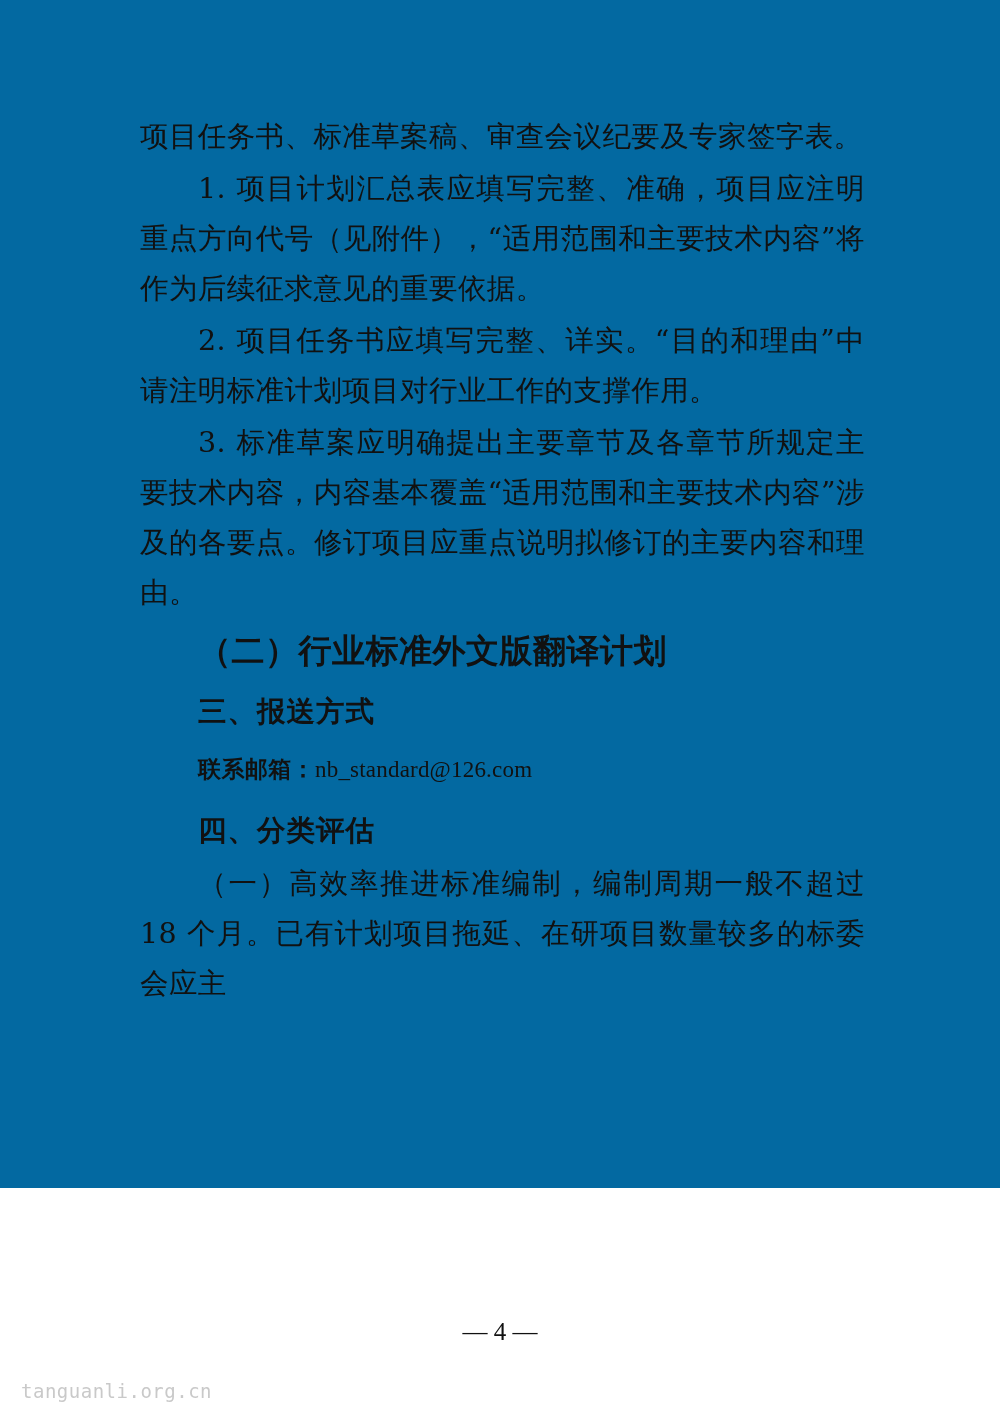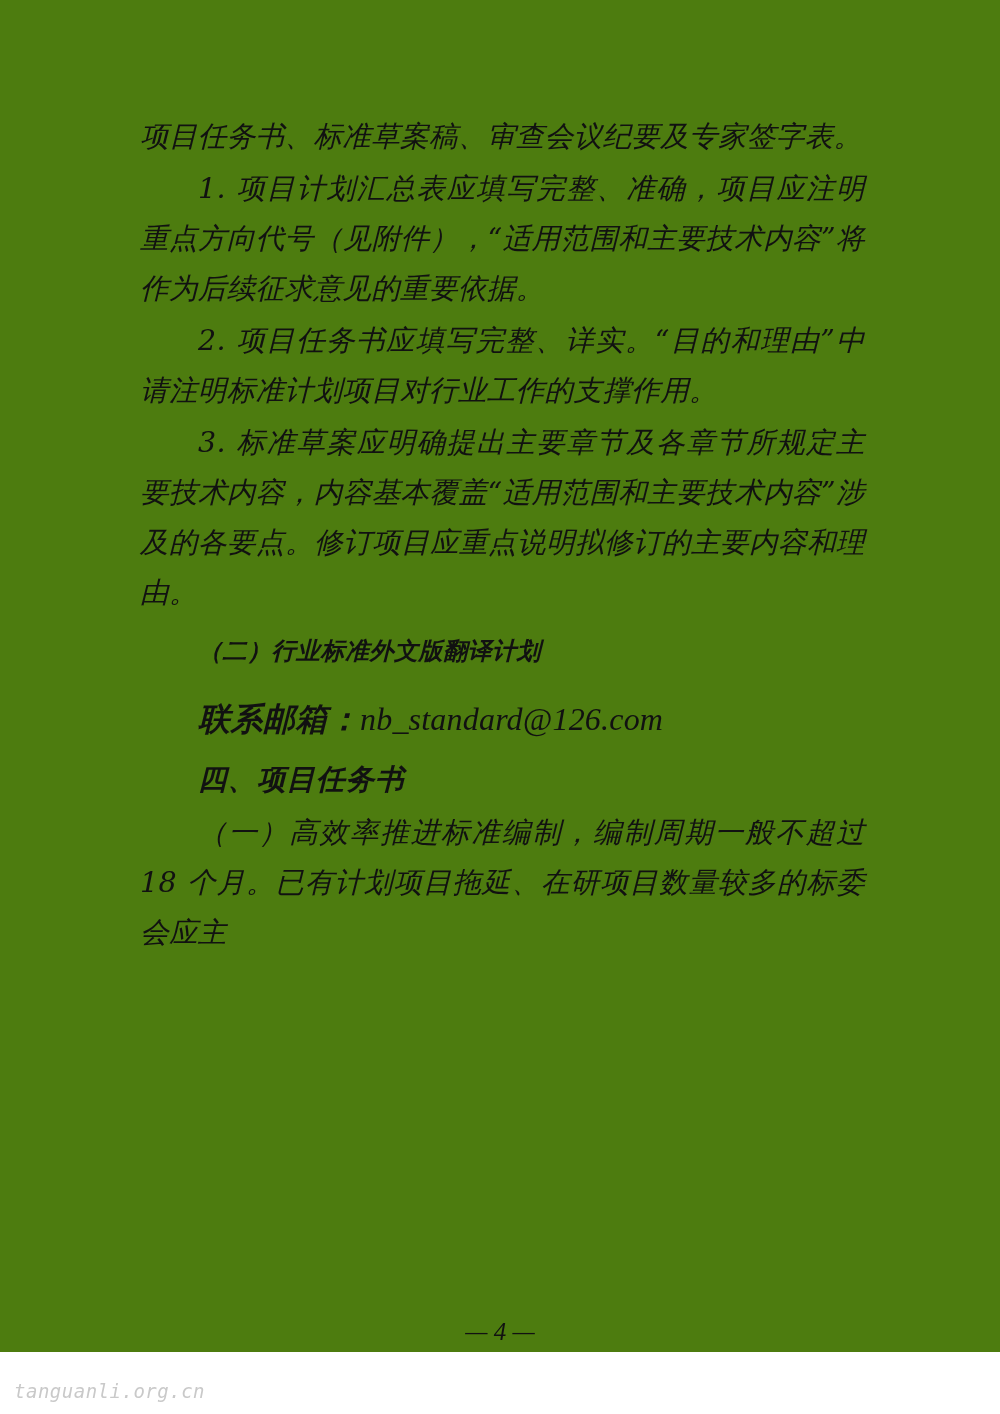--- a/index.html
+++ b/index.html
@@ -12,23 +12,22 @@
     height: 1414px;
     position: relative;
     font-family: "DejaVu Serif", "Liberation Serif", serif;
     color: #111111;
     overflow: hidden;
   }
   .page {
     position: absolute;
     left: 0; top: 0;
     width: 1000px;
-    height: 1352px;
-    background: #4d7c0f;
-    font-style: italic;
+    height: 1188px;
+    background: #0369a1;
   }
   .content {
     position: absolute;
     left: 140px;
     top: 112px;
     width: 725px;
   }
   p {
     margin: 0 0 2px 0;
     font-size: 28.5px;
@@ -48,51 +47,51 @@
     font-weight: bold;
     text-indent: 58px;
     font-size: 28.5px;
     line-height: 50px;
     margin: 10px 0 4px 0;
     letter-spacing: 1px;
   }
   .heading-sub {
     font-weight: bold;
     text-indent: 58px;
-    font-size: 24px;
+    font-size: 33px;
     line-height: 50px;
     margin: 8px 0 2px 0;
     letter-spacing: 0.5px;
   }
   .email-line {
     text-indent: 58px;
-    font-size: 32px;
+    font-size: 23px;
     line-height: 50px;
-    margin: 18px 0 4px 0;
+    margin: 8px 0 4px 0;
   }
   .email-label {
     font-weight: bold;
   }
   .email-addr {
     font-family: "Liberation Serif", "DejaVu Serif", serif;
     letter-spacing: 0.2px;
   }
   .footer {
     position: absolute;
     left: 0;
     top: 1318px;
     width: 1000px;
     text-align: center;
     font-size: 25px;
     font-family: "Liberation Serif", "DejaVu Serif", serif;
     color: #111;
   }
   .watermark {
     position: absolute;
-    left: 14px;
+    left: 21px;
     top: 1380px;
     font-family: "DejaVu Sans Mono", monospace;
     font-size: 19px;
     color: #c9c9c9;
     letter-spacing: 0.5px;
   }
 </style>
 </head>
 <body>
 
@@ -104,27 +103,28 @@
 
     <p class="indent">1. 项目计划汇总表应填写完整、准确，项目应注明重点方向代号（见附件），“适用范围和主要技术内容”将作为后续征求意见的重要依据。</p>
 
     <p class="indent">2. 项目任务书应填写完整、详实。“目的和理由”中请注明标准计划项目对行业工作的支撑作用。</p>
 
     <p class="indent">3. 标准草案应明确提出主要章节及各章节所规定主要技术内容，内容基本覆盖“适用范围和主要技术内容”涉及的各要点。修订项目应重点说明拟修订的主要内容和理由。</p>
 
     <p class="heading-sub">（二）行业标准外文版翻译计划</p>
 
 
+    <p class="heading">三、报送方式</p>
 
 
     <p class="email-line">
       <span class="email-label">联系邮箱：</span><span class="email-addr">nb_standard@126.com</span>
     </p>
 
-    <p class="heading">四、项目任务书</p>
+    <p class="heading">四、分类评估</p>
 
     <p class="indent">（一）高效率推进标准编制，编制周期一般不超过 18 个月。已有计划项目拖延、在研项目数量较多的标委会应主</p>
 
   </div>
 
   <div class="footer">— 4 —</div>
 
   <div class="watermark">tanguanli.org.cn</div>
 
 </div>

